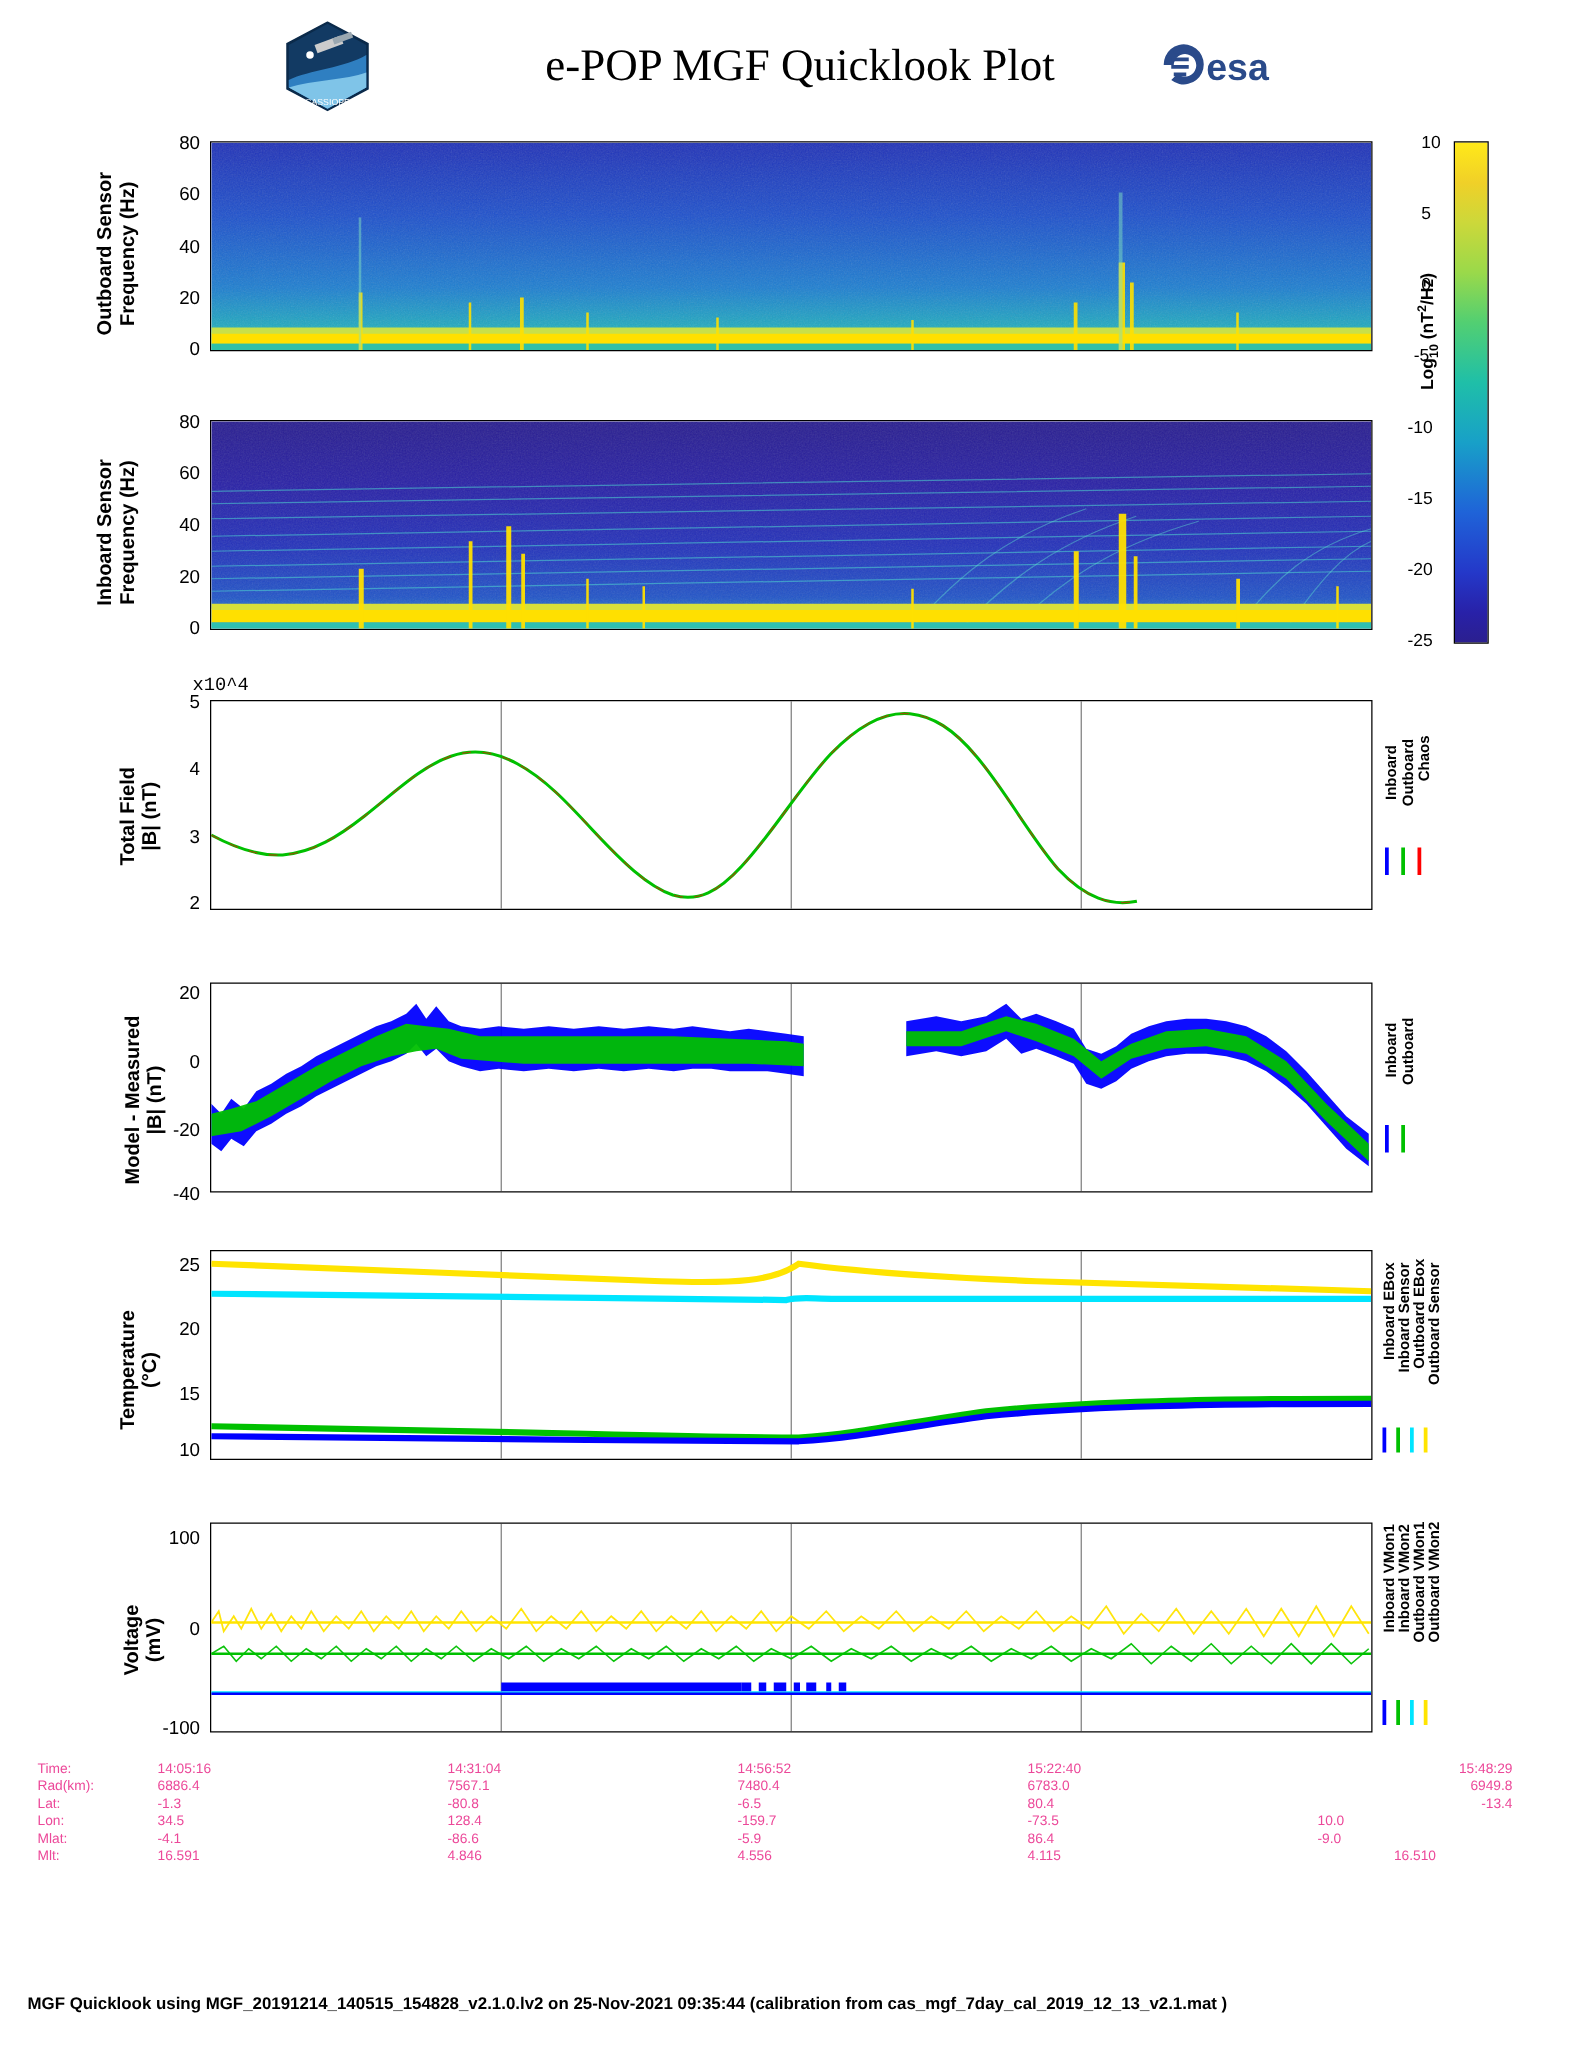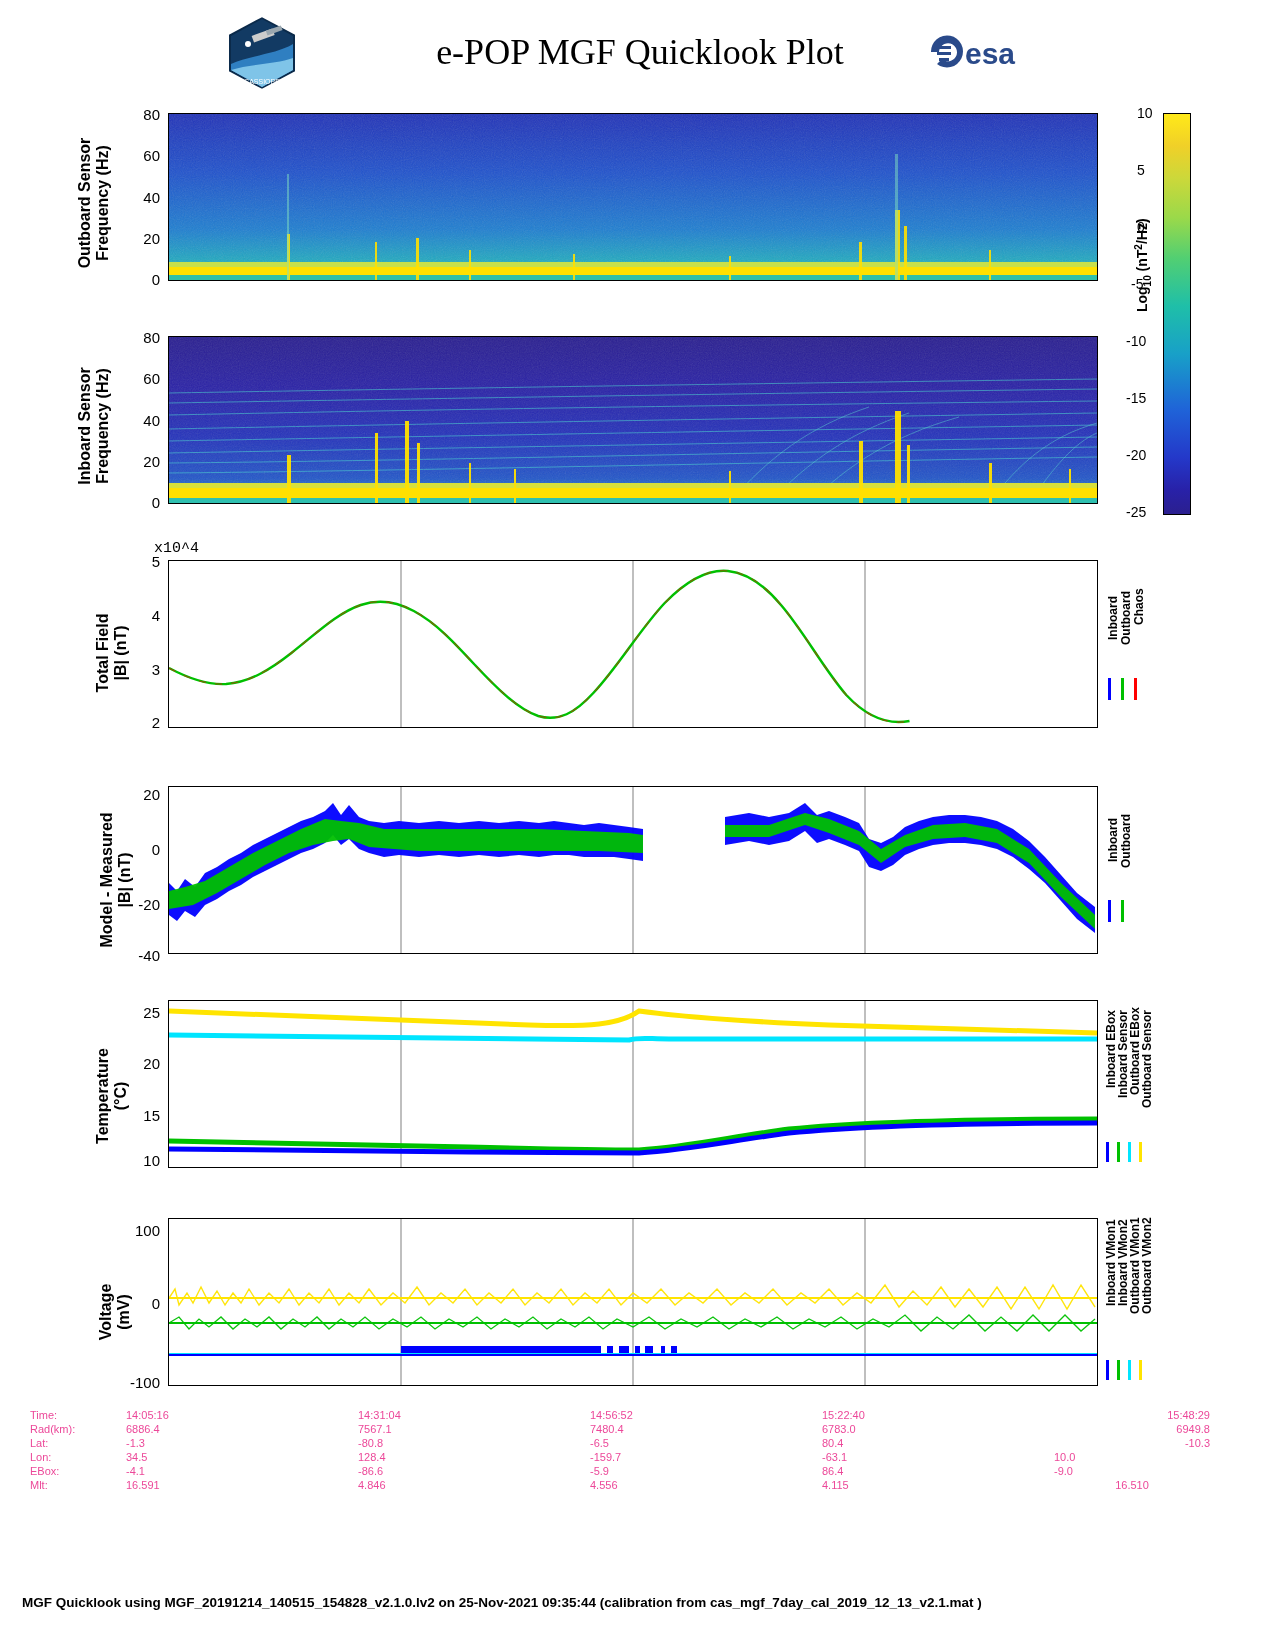--- a/index.html
+++ b/index.html
@@ -350,32 +350,32 @@
       <td>7480.4</td>
       <td>6783.0</td>
       <td style="text-align:right">6949.8</td>
     </tr>
     <tr>
       <td class="lblcol">Lat:</td>
       <td>-1.3</td>
       <td>-80.8</td>
       <td>-6.5</td>
       <td>80.4</td>
-      <td style="text-align:right">-10.3</td>
+      <td style="text-align:right">-13.4</td>
     </tr>
     <tr>
       <td class="lblcol">Lon:</td>
       <td>34.5</td>
       <td>128.4</td>
       <td>-159.7</td>
-      <td>-63.1</td>
+      <td>-73.5</td>
       <td style="text-align:left">10.0</td>
     </tr>
     <tr>
-      <td class="lblcol">EBox:</td>
+      <td class="lblcol">Mlat:</td>
       <td>-4.1</td>
       <td>-86.6</td>
       <td>-5.9</td>
       <td>86.4</td>
       <td style="text-align:left">-9.0</td>
     </tr>
     <tr>
       <td class="lblcol">Mlt:</td>
       <td>16.591</td>
       <td>4.846</td>

